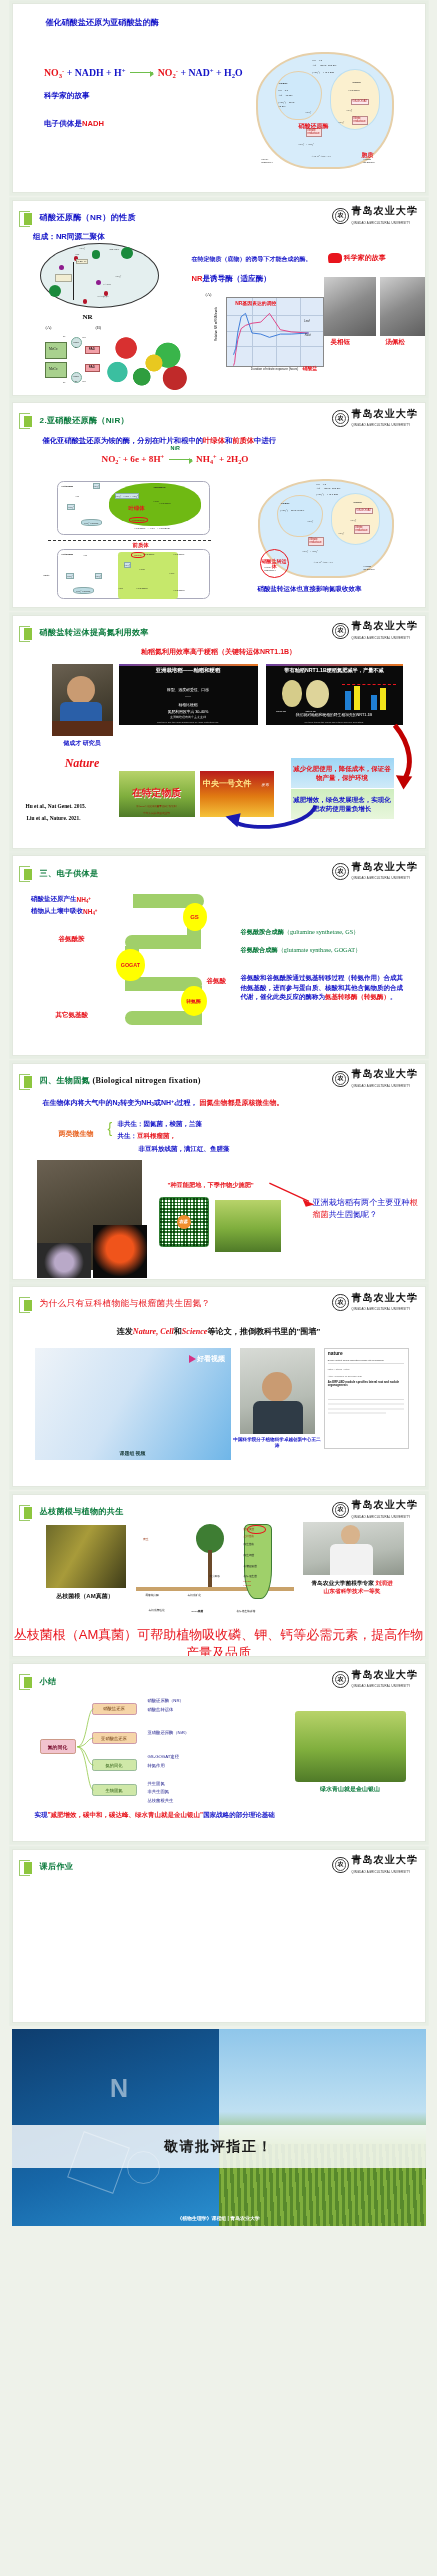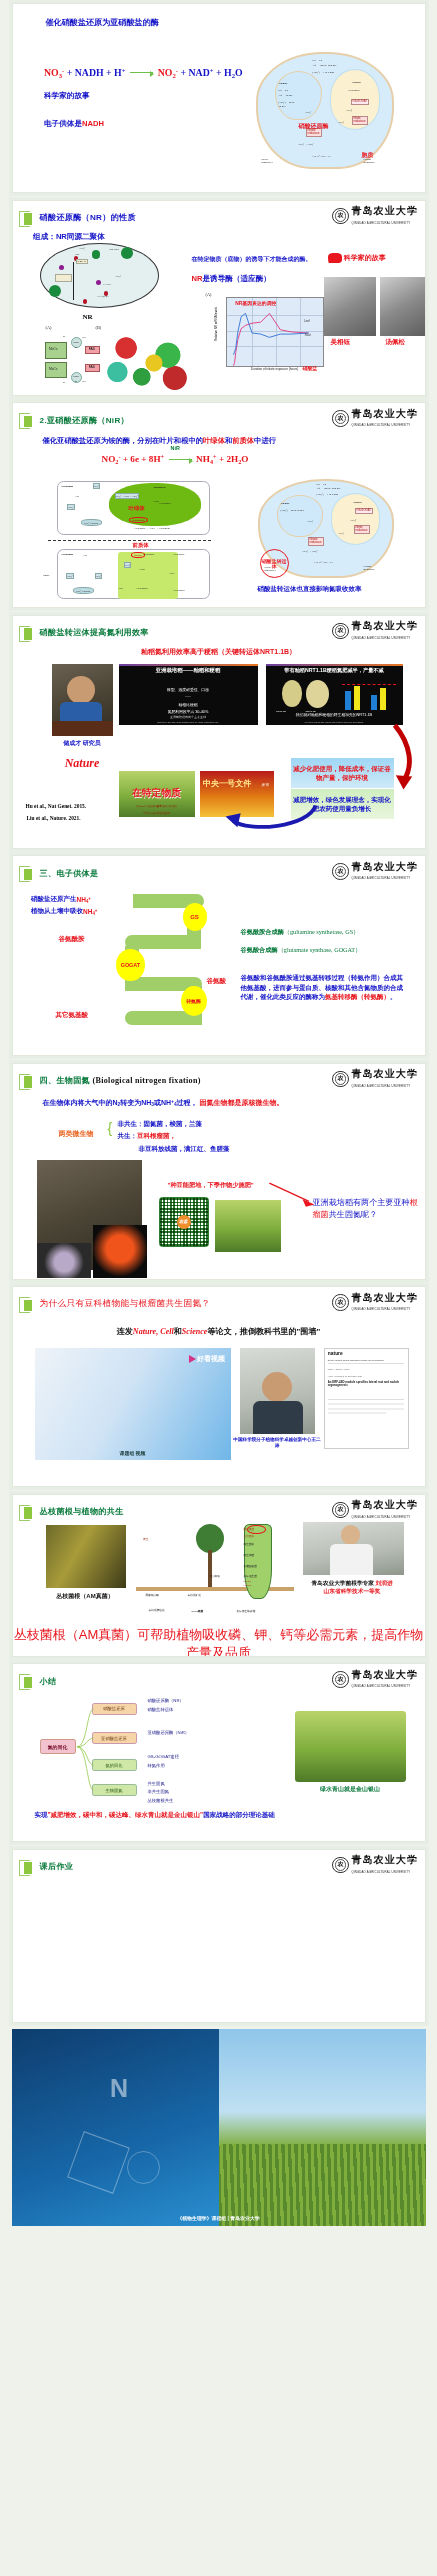--- a/index.html
+++ b/index.html
@@ -859,18 +859,21 @@
           <div style="position:absolute; left:30%; top:55%; width:49px; height:49px;
                       border:1.6px solid rgba(255,255,255,.35); transform:rotate(20deg);"></div>
           <div style="position:absolute; left:56%; top:62%; width:33px; height:33px;
                       border:1.6px solid rgba(255,255,255,.28); border-radius:50%;"></div>
         </div>
         <div class="final-right">
           <div style="position:absolute; left:0; right:0; bottom:0; height:42%;
                       background:repeating-linear-gradient(88deg,#58892c 0 3.3px,#7fae3d 3.3px 6.5px);"></div>
         </div>
       </div>
+      <div class="final-band">
+        <span class="final-text">敬请批评指正！</span>
+      </div>
       <div class="final-foot">《植物生理学》课程组 | 青岛农业大学</div>
     </div>
   </section>
 
 </div>
 
 
 </body></html>

